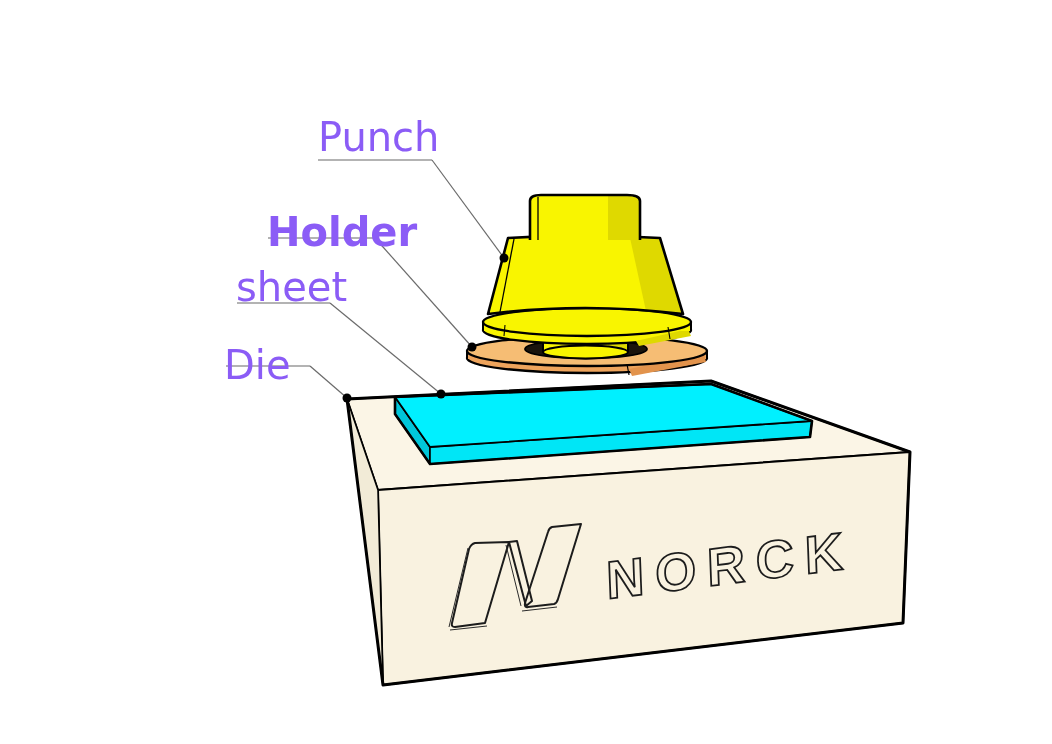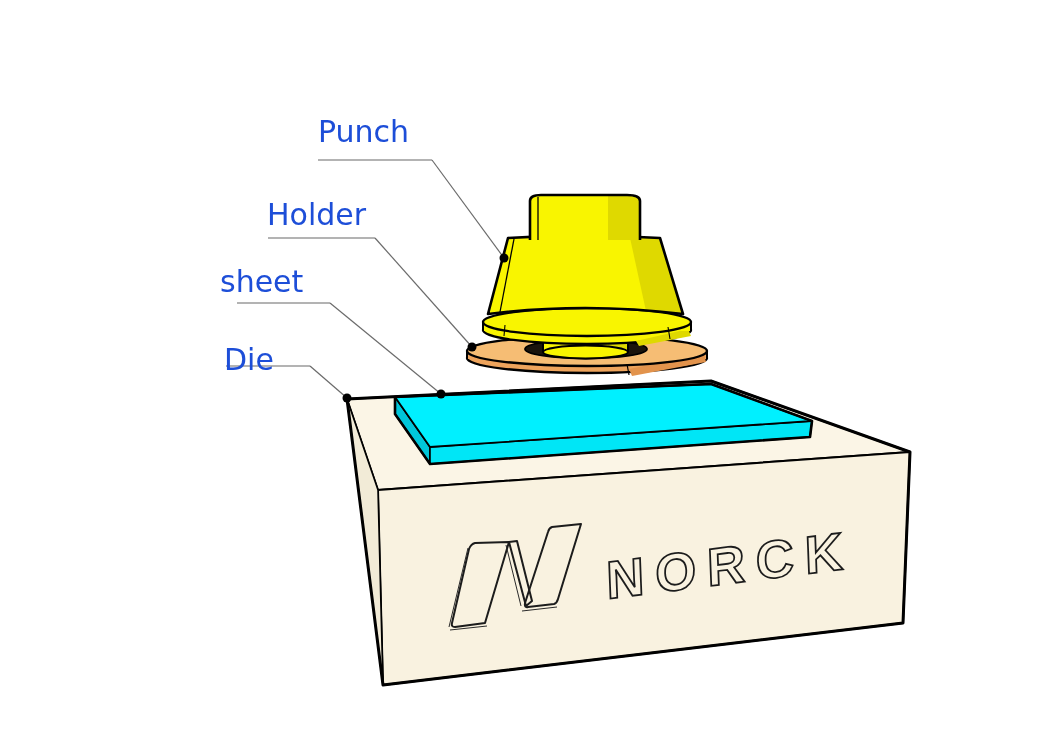--- a/index.html
+++ b/index.html
@@ -1,23 +1,23 @@
 <!DOCTYPE html>
 <html><head>
 <meta charset="utf-8">
 <style>
   html,body{margin:0;padding:0;background:#ffffff;}
   #canvas{position:relative;width:1052px;height:744px;background:#ffffff;overflow:hidden;
           font-family:"DejaVu Sans","Liberation Sans",sans-serif;}
   #diagram-svg{position:absolute;left:0;top:0;}
-  .label{position:absolute;font-size:30px;line-height:1;color:#1d4ed8;white-space:nowrap;
+  .label{position:absolute;font-size:40px;line-height:1;color:#8b5cf6;white-space:nowrap;
          font-family:"DejaVu Sans","Liberation Sans",sans-serif;}
   .lbl-punch {left:318px;top:117px;}
-  .lbl-holder{left:267px;top:200px;}
-  .lbl-sheet {left:220px;top:267px;}
+  .lbl-holder{left:267px;top:212px;font-weight:bold;}
+  .lbl-sheet {left:236px;top:267px;}
   .lbl-die   {left:224px;top:345px;}
   .leader-h{stroke:#9a9a9a;stroke-width:1.4;fill:none;}
   .leader-d{stroke:#6b6b6b;stroke-width:1.2;fill:none;}
   .dot{fill:#000;}
   .outl{fill:none;stroke:#000;}
   .thin{stroke:#000;fill:none;}
   .logo-stroke{fill:none;stroke:#1c1c1c;stroke-width:2;stroke-linejoin:round;}
   .logo-bevel{fill:none;stroke:#2a2a2a;stroke-width:1;}
   .norck-text{font-family:"Liberation Sans","DejaVu Sans",sans-serif;font-weight:bold;
               font-size:53px;letter-spacing:11px;fill:none;stroke:#1c1c1c;stroke-width:1.8;}

